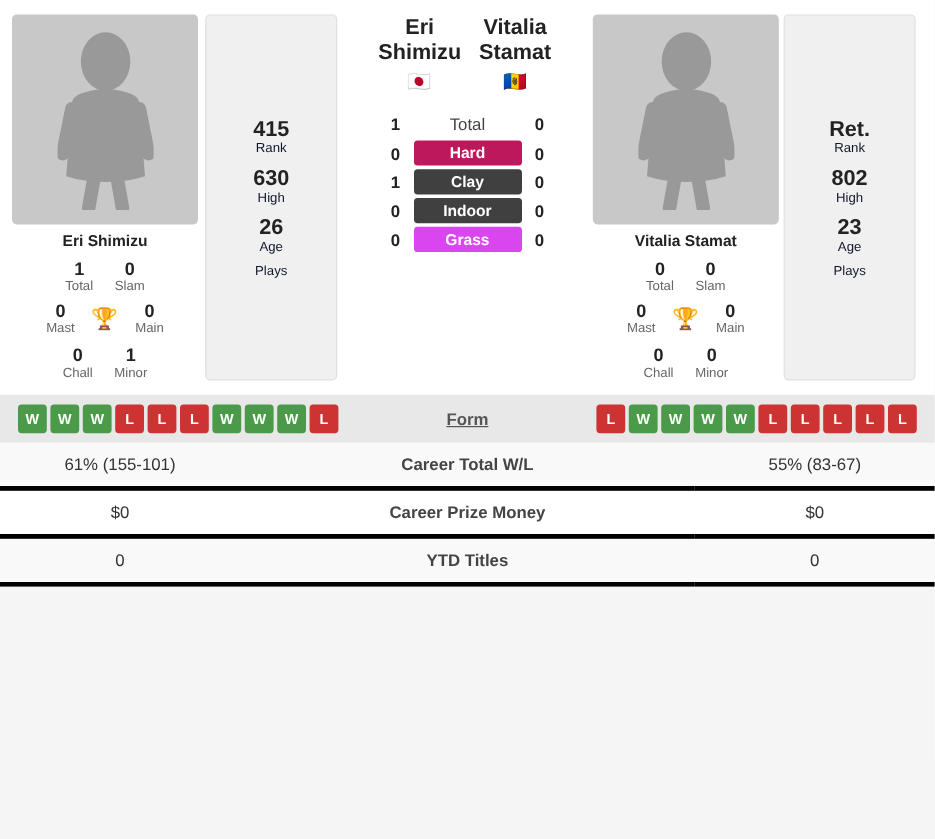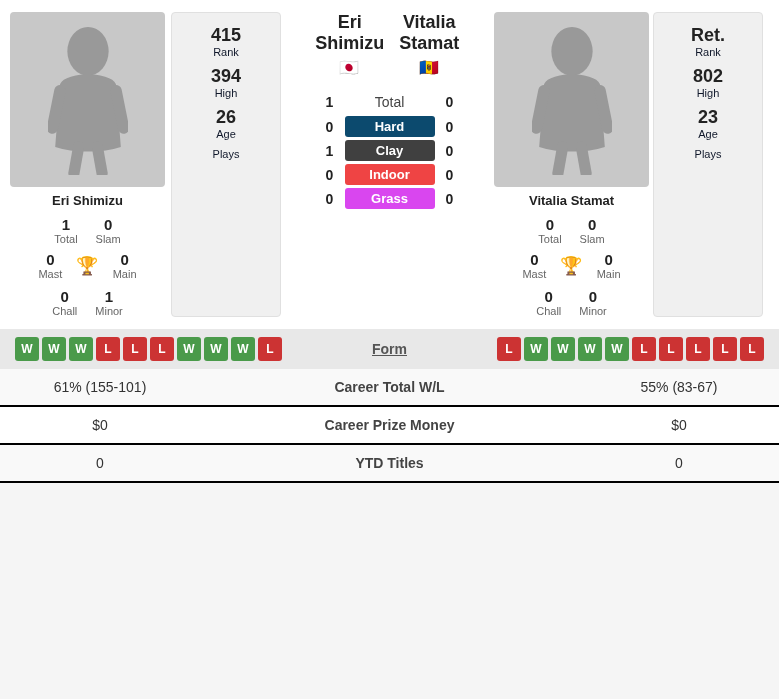--- a/index.html
+++ b/index.html
@@ -71,21 +71,21 @@
     .player-mid-stats {
       display: flex;
       flex-direction: column;
       background: #f0f0f0;
       border: 1px solid #e0e0e0;
       border-radius: 4px;
       padding: 8px 12px;
       margin: 0 4px;
       width: 110px;
       flex-shrink: 0;
-      justify-content: flex-start;
+      justify-content: center;
       align-items: center;
     }
 
     .mid-stat-item {
       display: flex;
       flex-direction: column;
       align-items: center;
       padding: 4px 0;
     }
 
@@ -121,23 +121,23 @@
     .surface-badge {
       padding: 3px 22px;
       border-radius: 3px;
       color: #fff;
       font-size: 13px;
       font-weight: bold;
       min-width: 90px;
       text-align: center;
     }
 
-    .surface-hard { background: #0c4a6e; }
+    .surface-hard { background: #be185d; }
     .surface-clay { background: #404040; }
-    .surface-indoor { background: #ef4444; }
+    .surface-indoor { background: #404040; }
     .surface-grass { background: #d946ef; }
 
     .total-row {
       display: flex;
       flex-direction: row;
       align-items: center;
       width: 100%;
       margin: 3px 0;
       justify-content: center;
     }
@@ -187,21 +187,21 @@
       text-decoration: underline;
     }
 
     
     .stats-table {
       width: 100%;
       border-collapse: collapse;
     }
 
     .stats-table tr {
-      border-bottom: 2px solid #000000;
+      border-bottom: 4px solid #000000;
     }
 
     .stats-table tr:nth-child(odd) {
       background: #f9f9f9;
     }
 
     .stats-table tr:nth-child(even) {
       background: #fff;
     }
 
@@ -325,21 +325,21 @@
           </div>
         </div>
       </div>
 
       <div class="player-mid-stats" style="margin-left:6px;">
         <div class="mid-stat-item">
           <span class="mid-stat-value">415</span>
           <span class="mid-stat-label">Rank</span>
         </div>
         <div class="mid-stat-item">
-          <span class="mid-stat-value">394</span>
+          <span class="mid-stat-value">630</span>
           <span class="mid-stat-label">High</span>
         </div>
         <div class="mid-stat-item">
           <span class="mid-stat-value">26</span>
           <span class="mid-stat-label">Age</span>
         </div>
         <div class="mid-stat-item">
           <span class="mid-stat-label">Plays</span>
         </div>
       </div>

